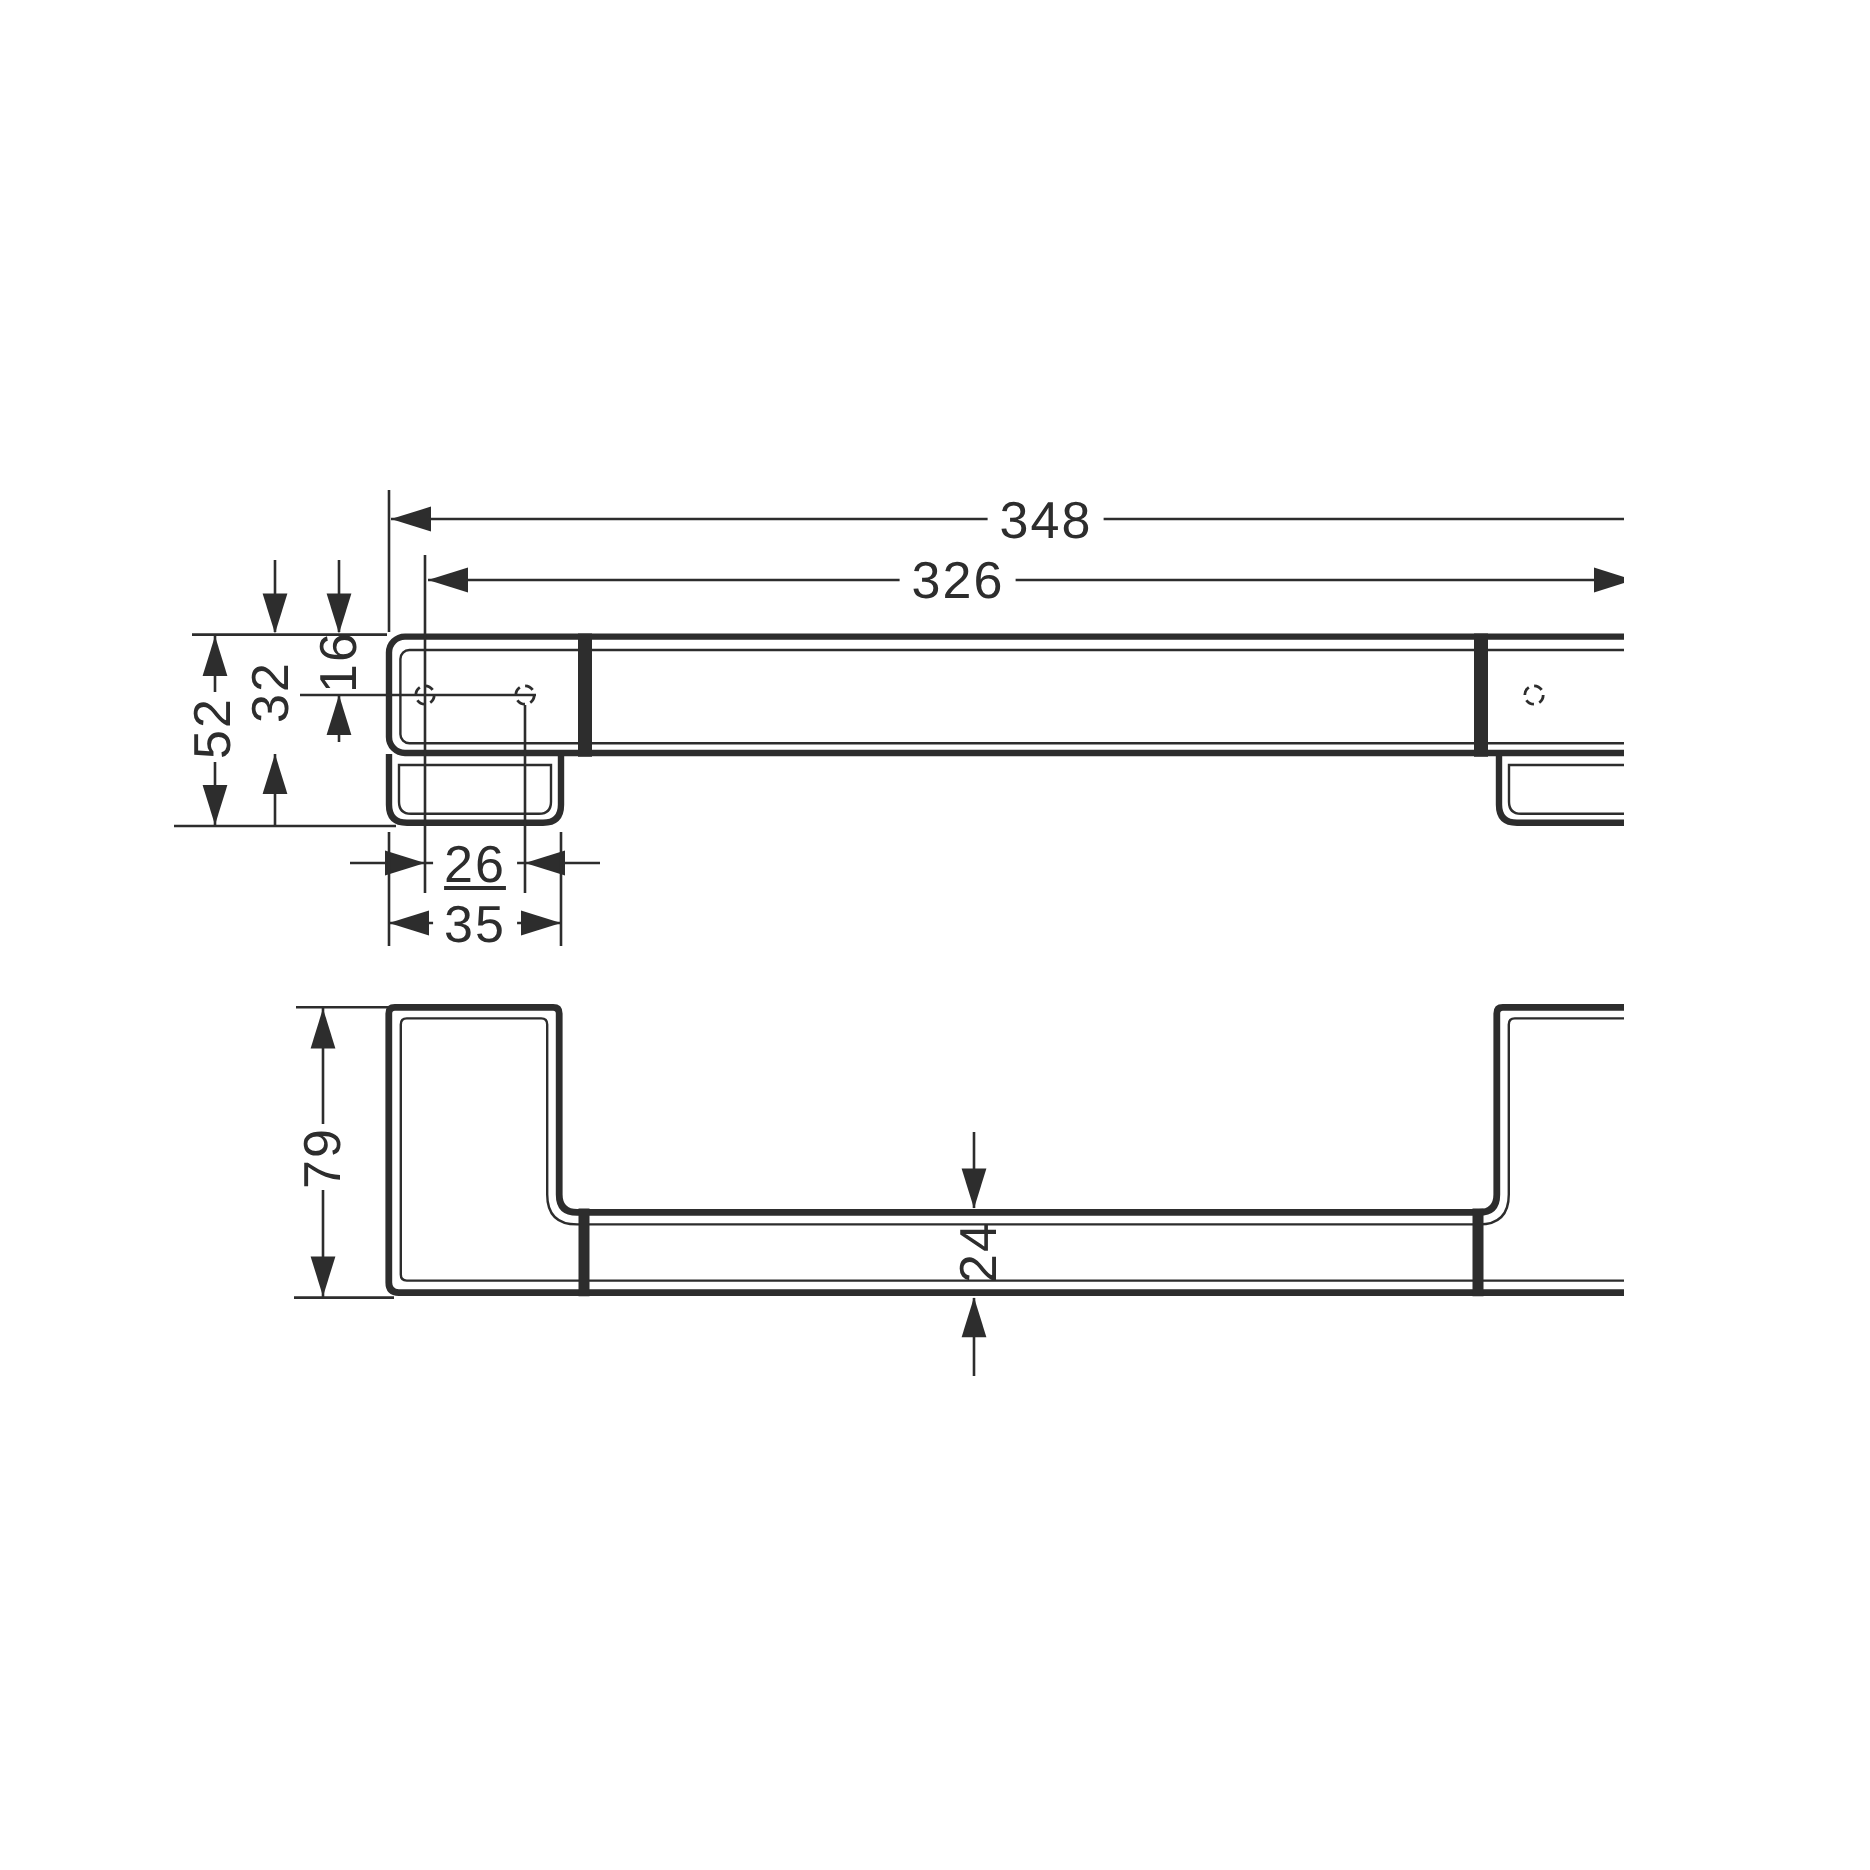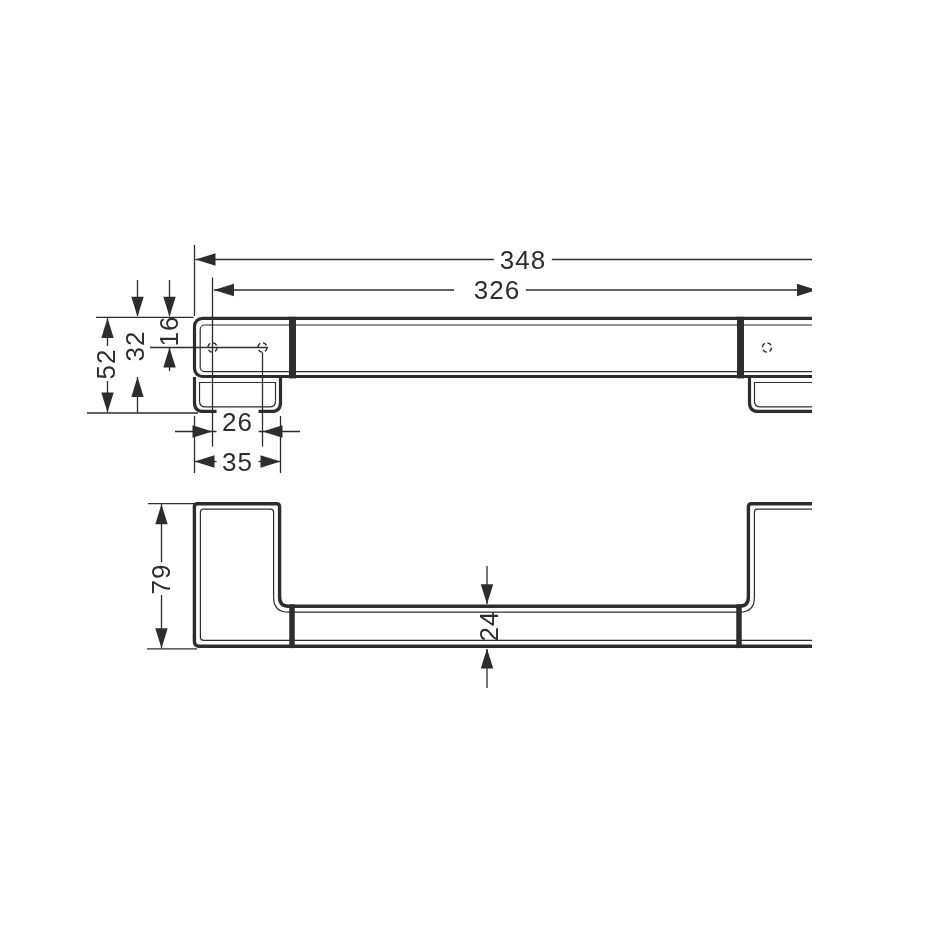--- a/index.html
+++ b/index.html
@@ -128,22 +128,22 @@
     <g>
       <line x1="487" y1="566" x2="487" y2="604"></line>
       <polygon fill="#2d2d2d" stroke="none" points="487,604.3 480.8,584.3 493.2,584.3"></polygon>
       <line x1="487" y1="649" x2="487" y2="688"></line>
       <polygon fill="#2d2d2d" stroke="none" points="487,648.6 480.8,668.6 493.2,668.6"></polygon>
     </g>
   </g>
 </svg>
 
 <div class="dim-label horiz" style="left:523px;top:259.5px;">348</div>
-<div class="dim-label horiz" style="left:497px;top:290px;">326</div>
+<div class="dim-label horiz" style="left:479px;top:290px;">326</div>
 <div class="dim-label vert" style="left:105.5px;top:363.5px;">52</div>
 <div class="dim-label vert" style="left:135px;top:345.5px;">32</div>
 <div class="dim-label vert" style="left:169px;top:331px;">16</div>
-<div class="dim-label horiz" style="left:237.5px;top:422px;">26</div>
+<div class="dim-label horiz" style="left:237.5px;top:432px;text-decoration:underline;">26</div>
 <div class="dim-label horiz" style="left:237.5px;top:461.5px;">35</div>
 <div class="dim-label vert" style="left:160.5px;top:578.5px;">79</div>
 <div class="dim-label vert" style="left:488.5px;top:625.5px;">24</div>
 
 </div>
 
 </body></html>

